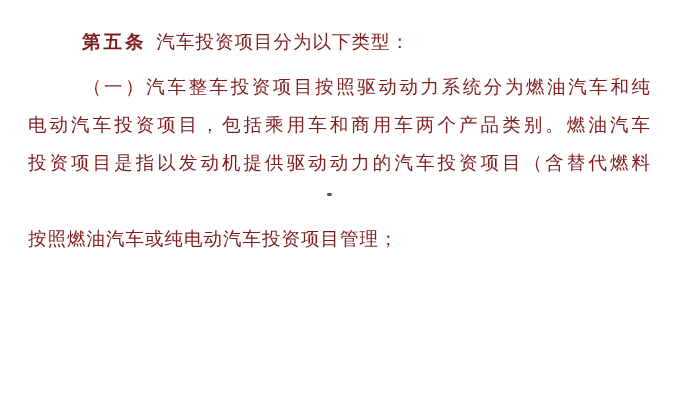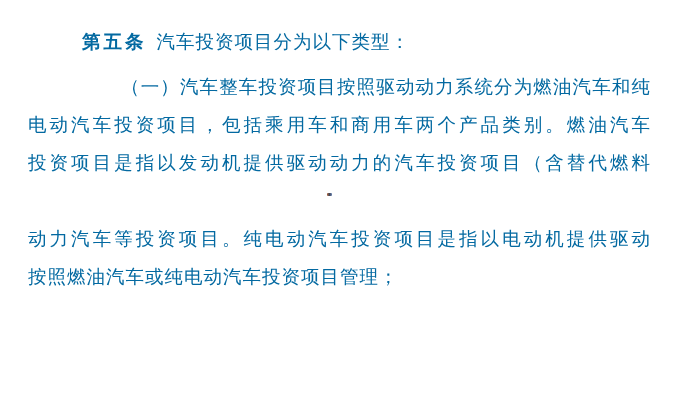--- a/index.html
+++ b/index.html
@@ -5,21 +5,21 @@
   html, body {
     margin: 0;
     padding: 0;
     background: #ffffff;
   }
   .page {
     position: relative;
     width: 676px;
     height: 420px;
     background: #ffffff;
-    color: #0369a1;
+    color: #7f1d1d;
     font-family: "Liberation Serif", "DejaVu Serif", serif;
     font-size: 18.5px;
     letter-spacing: 1px;
     padding-top: 23px;
     box-sizing: border-box;
     overflow: hidden;
   }
   .line {
     height: 38px;
     line-height: 38px;
@@ -31,21 +31,20 @@
     white-space: normal;
     text-align: justify;
     text-align-last: justify;
   }
   .heading {
     padding-left: 82px;
     margin-bottom: 7px;
   }
   .indent {
     padding-left: 83px;
-    margin-left: 38px;
   }
   .term {
     font-weight: 700;
     letter-spacing: 3px;
     margin-right: 10px;
   }
   .blank {
     position: relative;
   }
   .speck {
@@ -71,19 +70,18 @@
 
   <div class="line just">电动汽车投资项目，包括乘用车和商用车两个产品类别。燃油汽车</div>
 
   <div class="line just">投资项目是指以发动机提供驱动动力的汽车投资项目（含替代燃料</div>
 
   <div class="line blank">
     <span class="speck"></span>
   </div>
 
 
-  <div class="line just">动力汽车等投资项目。纯电动汽车投资项目是指以电动机提供驱动</div>
 
 
 
   <div class="line">按照燃油汽车或纯电动汽车投资项目管理；</div>
 
 </div>
 
 </body></html>

